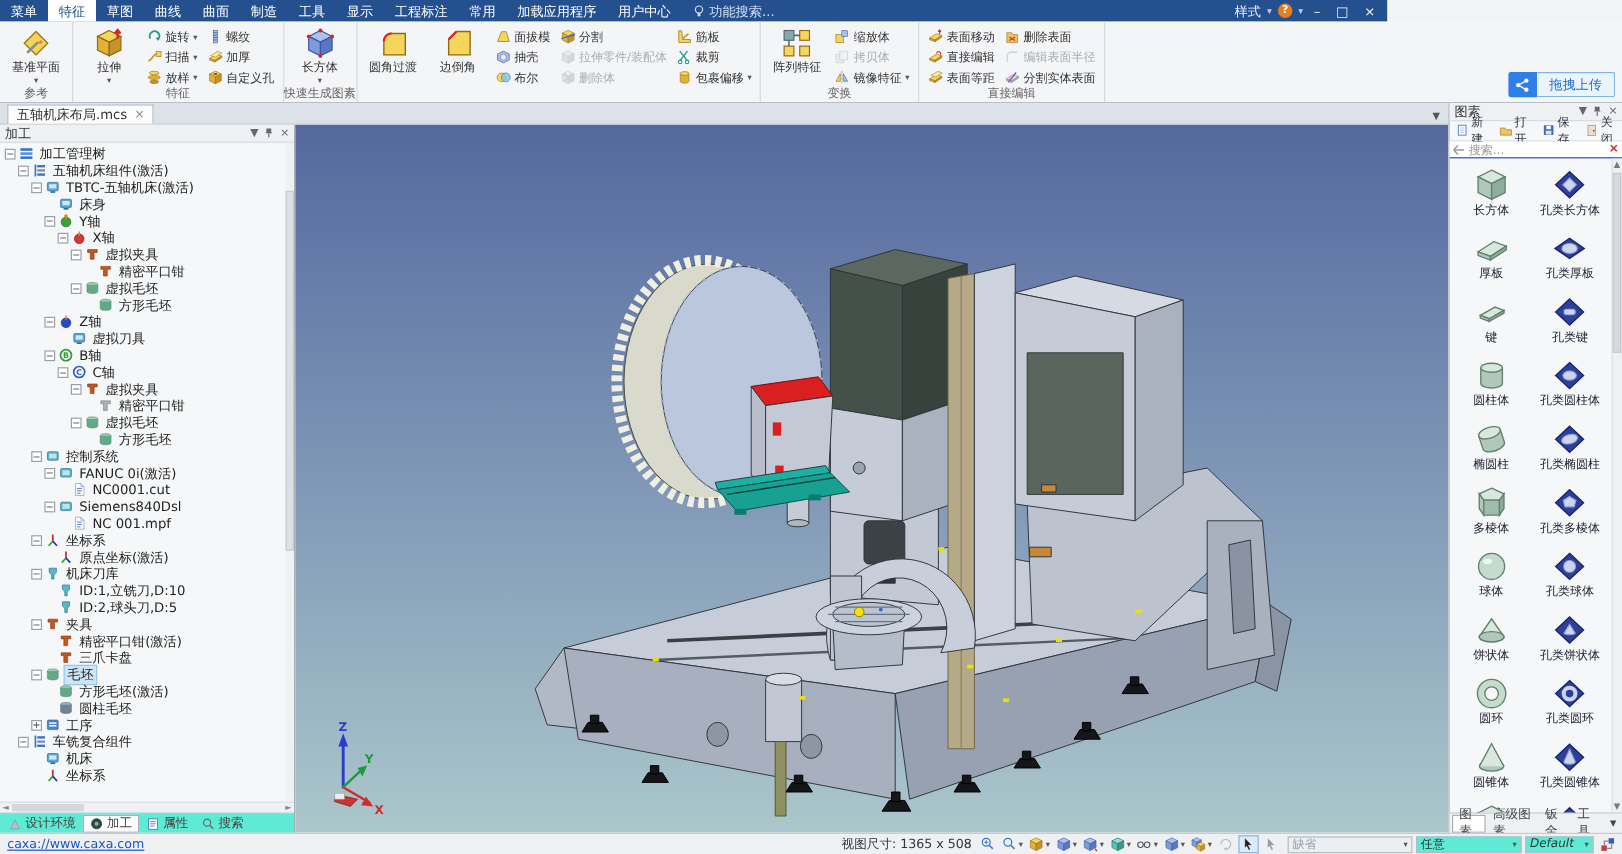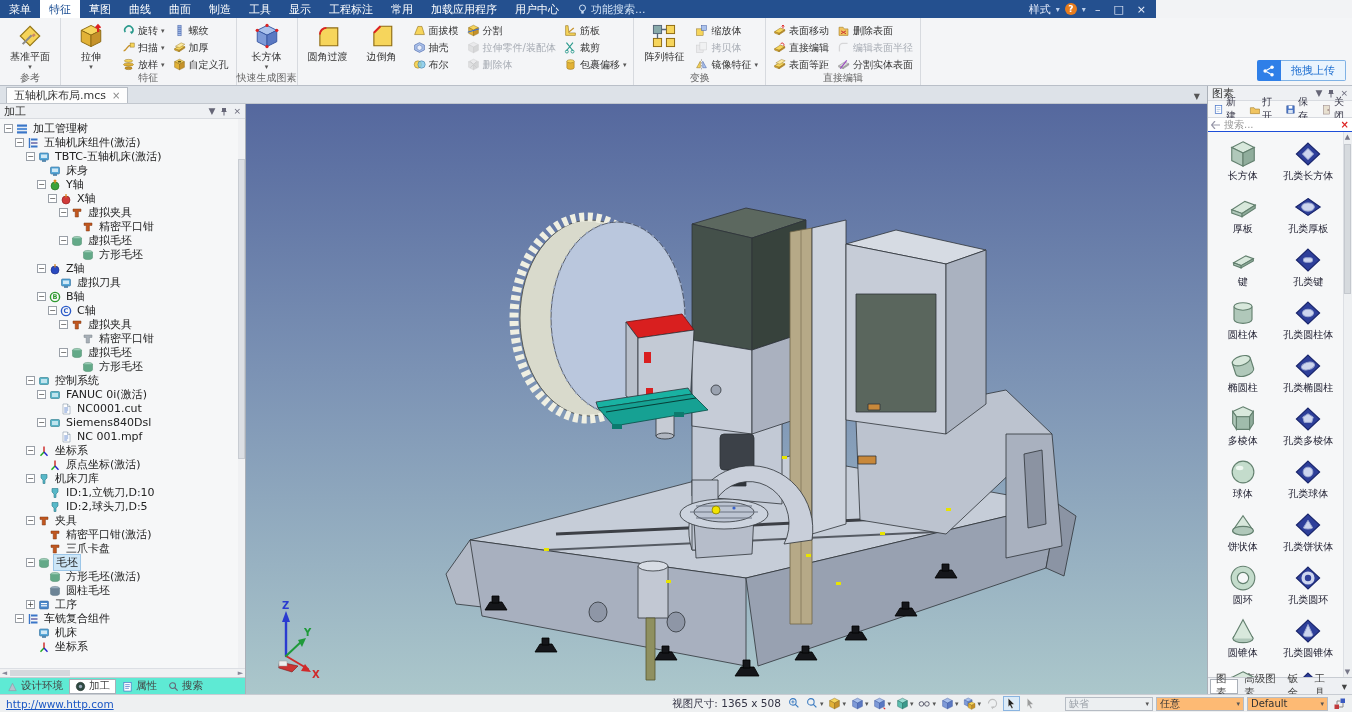--- a/index.html
+++ b/index.html
@@ -81,21 +81,21 @@
   .righttabs{height:17px;background:#eef0f3;border-top:1px solid #c8ccd2;display:flex;align-items:center;padding-left:2px;gap:1px;}
 
   
   .statusbar{position:absolute;left:0;top:694px;width:1352px;height:18px;background:#eef0f1;border-top:1px solid #c8ccd2;display:flex;align-items:center;padding:0 6px;gap:6px;font-size:10.5px;color:#333;}
   .caxalink{color:#1a56c4;text-decoration:underline;}
   .vsize{margin-left:auto;color:#334;}
   .sicons{display:flex;align-items:center;gap:3px;}
   .sic{display:flex;align-items:center;gap:1px;padding:0 1px;}
   .sic.dis{opacity:.4;filter:grayscale(1);}
   .sic.boxed{border:1px solid #8ab4e0;background:#dcebf8;}
-  .scombo{height:14px;background:#fdba74;border:1px solid #b6bcc4;display:flex;align-items:center;justify-content:space-between;padding:0 3px;font-size:10px;color:#333;}
+  .scombo{height:14px;background:#5eead4;border:1px solid #b6bcc4;display:flex;align-items:center;justify-content:space-between;padding:0 3px;font-size:10px;color:#333;}
   .scombo.dis{background:#eceff1;color:#9aa0a8;}
   .scombo .cv{overflow:hidden;white-space:nowrap;}
 </style>
 </head>
 <body>
 
 <div class="app">
 
   <div class="menubar">
     <div id="menu-items" style="display:flex;">
@@ -1167,21 +1167,21 @@
           <span>钣金</span>
         </div>
         <div class="ltab">
           <span>工具</span>
         </div>
         <div class="ltab">▾</div>
       </div>
   </div>
 
   <div class="statusbar">
-    <a class="caxalink" href="#">http://www.http.com</a>
+    <a class="caxalink" href="#">caxa://www.caxa.com</a>
     <span class="vsize"><span>视图尺寸:</span> <span>1365 x 508</span></span>
     <span class="sicons" id="status-icons">
         <span class="sic">
           <span><svg class="ic" width="13" height="13" viewBox="0 0 16 16">
               <circle cx="6" cy="6" r="4" fill="none" stroke="#3a7ac0" stroke-width="1.3"></circle>
               <path d="M9 9 12.8 12.8" stroke="#3a7ac0" stroke-width="1.5"></path>
               <path d="M4 6h4M6 4v4" stroke="#3a7ac0" stroke-width="1"></path>
             </svg></span>
         </span>
         <span class="sic">
@@ -1266,29 +1266,29 @@
               <path d="M4 1.5 11.5 9 7.8 9.2 10 13.4 8.2 14.3 6 10.2 4 12.2Z" fill="#222" stroke="#fff" stroke-width=".5"></path>
             </svg></span>
         </span>
         <span class="sic dis">
           <span><svg class="ic" width="13" height="13" viewBox="0 0 16 16">
               <path d="M4 1.5 11.5 9 7.8 9.2 10 13.4 8.2 14.3 6 10.2 4 12.2Z" fill="#222" stroke="#fff" stroke-width=".5"></path>
             </svg></span>
         </span>
       </span>
     <span class="sicons" id="status-combos">
-        <span class="scombo dis" style="width: 88px; margin-left: 21px;">
+        <span class="scombo dis" style="width: 104px;">
           <span class="cv">缺省</span>
           <span class="rarrow">▾</span>
         </span>
         <span class="scombo" style="width: 88px;">
           <span class="cv">任意</span>
           <span class="rarrow">▾</span>
         </span>
-        <span class="scombo" style="width: 81px;">
+        <span class="scombo" style="width: 57px; font-style: italic;">
           <span class="cv">Default</span>
           <span class="rarrow">▾</span>
         </span>
       </span>
     <span><svg class="ic" width="12" height="12" viewBox="0 0 12 12">
           <rect x="0.5" y="6.5" width="4.5" height="4.5" fill="#c23a3a"></rect>
           <rect x="6.5" y="0.5" width="4.5" height="4.5" fill="#3a5ac2"></rect>
           <path d="M3 6.5 V3 H6.5 M9 5 V9 H5" stroke="#888" stroke-width="1" fill="none"></path>
         </svg></span>
   </div>

